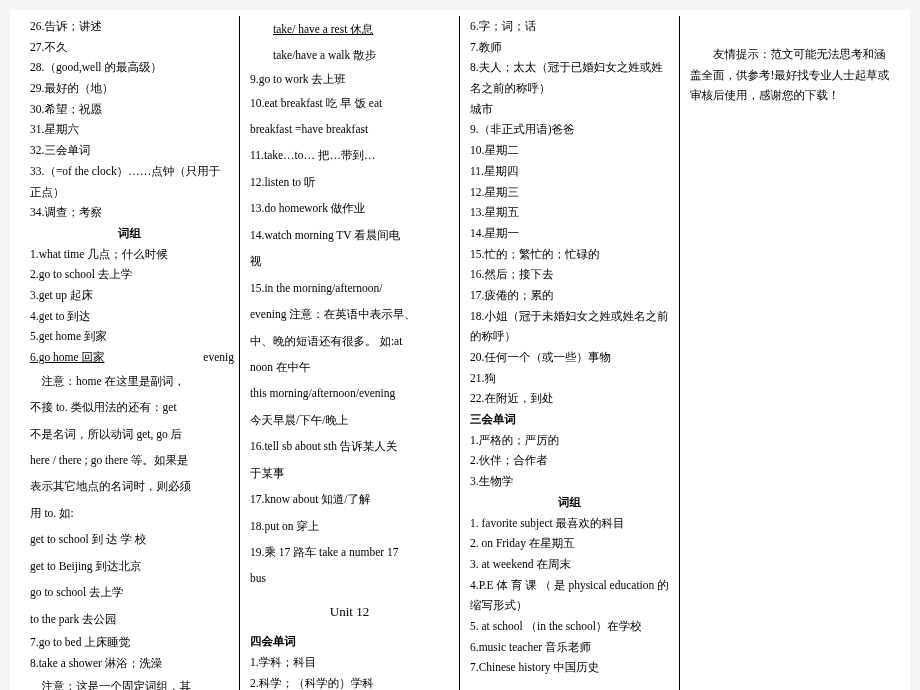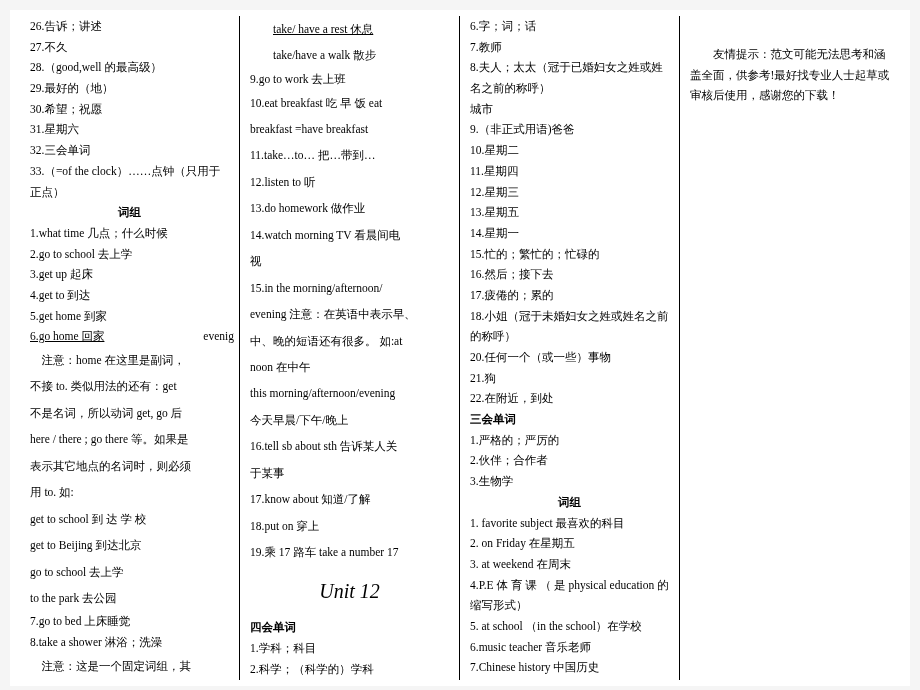--- a/index.html
+++ b/index.html
@@ -28,43 +28,43 @@
     .col:last-child {
       border-right: none;
     }
     .center {
       text-align: center;
     }
     .bold {
       font-weight: bold;
     }
     .unit-title {
-      font-size: 20px;
+      font-size: 13px;
       text-align: center;
       margin: 8px 0;
-      font-style: italic;
     }
     .spaced {
       line-height: 2.3;
     }
   </style>
 </head>
 <body>
 
 <div class="page">
 
   <div class="col">
     <div>26.告诉；讲述</div>
     <div>27.不久</div>
     <div>28.（good,well 的最高级）</div>
     <div>29.最好的（地）</div>
     <div>30.希望；祝愿</div>
     <div>31.星期六</div>
     <div>32.三会单词</div>
     <div>33.（=of the clock）……点钟（只用于正点）</div>
+    <div>34.调查；考察</div>
     <div class="center bold">词组</div>
     <div>1.what time  几点；什么时候</div>
     <div>2.go to school  去上学</div>
     <div>3.get up  起床</div>
     <div>4.get to  到达</div>
     <div>5.get home  到家</div>
     <div style="position:relative;text-decoration:underline;">
       <span>6.go home  回家</span>
       <span style="position:absolute;right:-5px;">evenig</span>
     </div>
@@ -99,20 +99,21 @@
     <div class="spaced">evening 注意：在英语中表示早、</div>
     <div class="spaced">中、晚的短语还有很多。 如:at</div>
     <div class="spaced">noon  在中午</div>
     <div class="spaced">this    morning/afternoon/evening</div>
     <div class="spaced">今天早晨/下午/晚上</div>
     <div class="spaced">16.tell sb about sth    告诉某人关</div>
     <div class="spaced">于某事</div>
     <div class="spaced">17.know about 知道/了解</div>
     <div class="spaced">18.put on  穿上</div>
     <div class="spaced">19.乘 17 路车 take a number 17</div>
+    <div class="spaced">bus</div>
     <div class="unit-title">Unit 12</div>
     <div class="bold">四会单词</div>
     <div>1.学科；科目</div>
     <div>2.科学；（科学的）学科</div>
 
   </div>
 
   <div class="col">
     <div>6.字；词；话</div>
     <div>7.教师</div>

